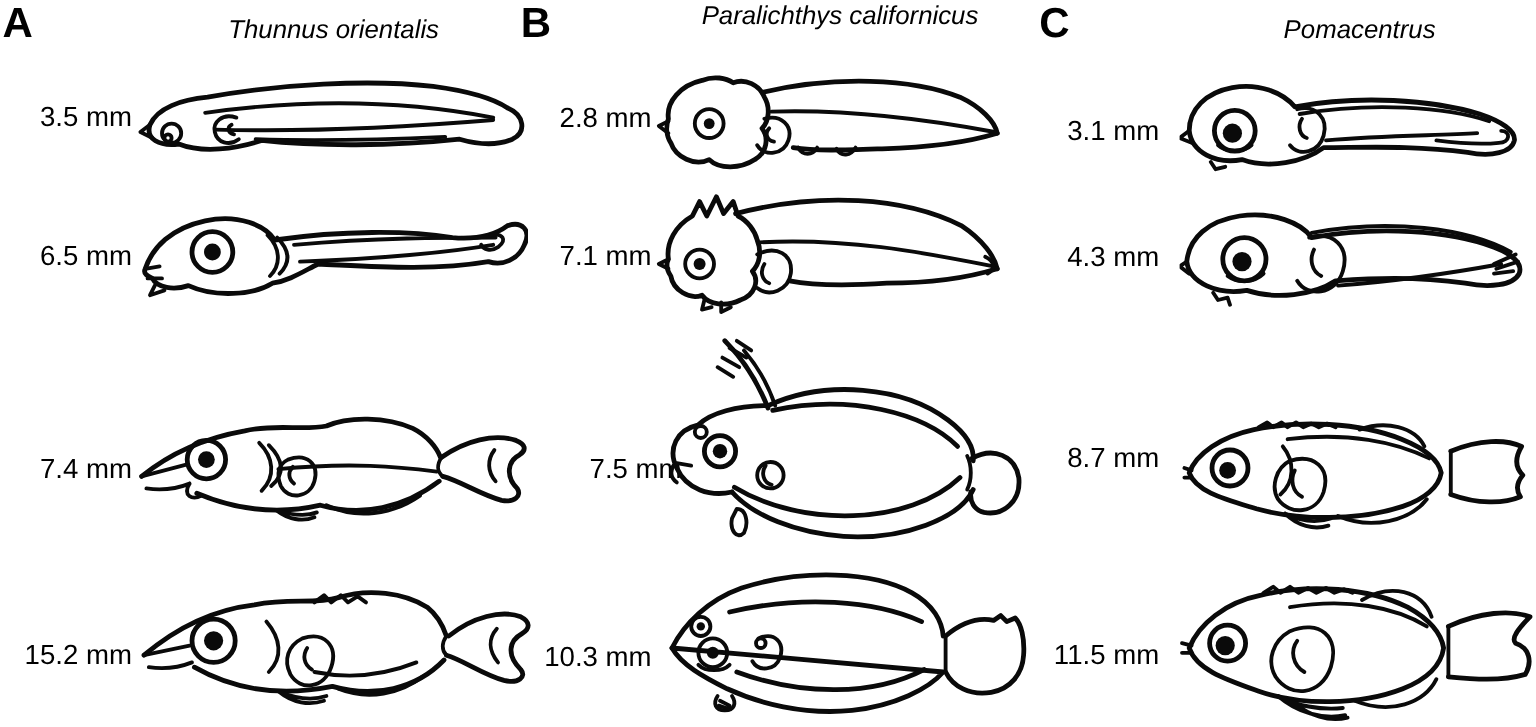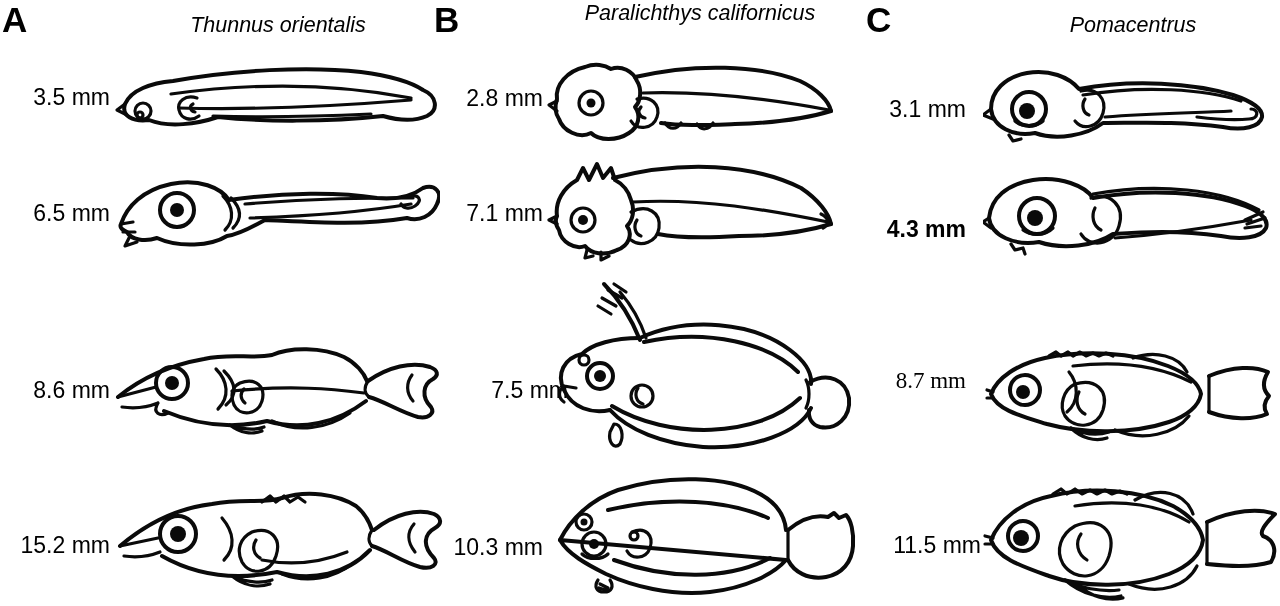--- a/index.html
+++ b/index.html
@@ -27,21 +27,21 @@
 </head>
 <body>
 
 <div id="figure">
 
   <div class="panel-letter" style="left:2px;top:0px;">A</div>
   <div class="species-name" style="left:113px;width:330px;top:12px;">Thunnus orientalis</div>
 
   <div class="size-label" style="left:4px;width:106px;top:84px;">3.5 mm</div>
   <div class="size-label" style="left:4px;width:106px;top:200px;">6.5 mm</div>
-  <div class="size-label" style="left:4px;width:106px;top:377px;">8.6 mm</div>
+  <div class="size-label" style="left:4px;width:106px;top:377px;">7.4 mm</div>
   <div class="size-label" style="left:4px;width:106px;top:532px;">15.2 mm</div>
 
   <div class="fish" style="left:113px;top:58px;width:330px;height:85px;">
     <svg viewBox="0 0 330 85">
       <path class="ink" d="M12,46 C18,32 38,25 60,23 C120,12 195,8 248,14 C278,18 298,24 310,32 C324,38 326,52 314,58 C300,64 284,62 270,58 C215,64 150,64 105,59 C84,66 56,70 36,62 C20,64 8,58 12,46 Z"></path>
       <path class="ink-thin" d="M58,36 C130,26 215,24 298,40"></path>
       <path class="ink-thin" d="M66,50 C140,52 225,48 298,42"></path>
       <path class="ink-thin" d="M100,58 C160,60 215,58 258,56"></path>
       <circle class="ink-thin" cx="30" cy="53" r="8"></circle>
       <circle class="ink-thin" cx="27" cy="57" r="3"></circle>
@@ -182,23 +182,23 @@
       <circle class="ink-thin" cx="86" cy="74" r="4"></circle>
       <path class="ink" d="M240,68 C252,58 266,52 280,55 l6,-4 l5,5 l7,-3 C303,58 306,70 305,84 C304,100 294,112 278,115 C260,118 246,110 240,98"></path>
       <path class="ink-thin" d="M240,68 L240,98"></path>
     </svg>
   </div>
 
   <div class="panel-letter" style="left:866px;top:0px;">C</div>
   <div class="species-name" style="left:983px;width:300px;top:12px;">Pomacentrus</div>
 
   <div class="size-label" style="left:856px;width:110px;top:84px;margin-top:12px;">3.1 mm</div>
-  <div class="size-label" style="left:856px;width:110px;top:216px;font-weight:bold;">4.3 mm</div>
-  <div class="size-label" style="left:856px;width:110px;top:368px;font-family:Liberation Serif, serif;">8.7 mm</div>
-  <div class="size-label" style="left:856px;width:110px;top:532px;margin-left:15px;">11.5 mm</div>
+  <div class="size-label" style="left:856px;width:110px;top:201px;">4.3 mm</div>
+  <div class="size-label" style="left:856px;width:110px;top:368px;">8.7 mm</div>
+  <div class="size-label" style="left:856px;width:110px;top:532px;">11.5 mm</div>
 
   <div class="fish" style="left:983px;top:53px;width:295px;height:100px;">
     <svg viewBox="0 0 295 100">
       <path class="ink" d="M8,56 C8,38 22,24 44,20 C66,16 86,24 96,36 C150,26 210,30 250,42 C268,48 280,56 279,64 C277,74 260,78 240,74 C195,68 155,70 120,70 C104,82 74,88 52,80 C30,84 10,74 8,56 Z"></path>
       <path class="ink-thin" d="M8,56 L0,62 L10,66 M26,82 l4,6 l8,-2"></path>
       <circle class="ink" cx="46" cy="56" r="17"></circle>
       <circle class="pupil" cx="44" cy="58" r="8"></circle>
       <path class="ink-thin" d="M32,68 C38,74 54,74 60,68"></path>
       <path class="ink-thin" d="M98,38 C114,34 124,46 120,60 C116,74 100,78 92,68"></path>
       <path class="ink-thin" d="M102,46 C98,52 100,60 106,62"></path>

